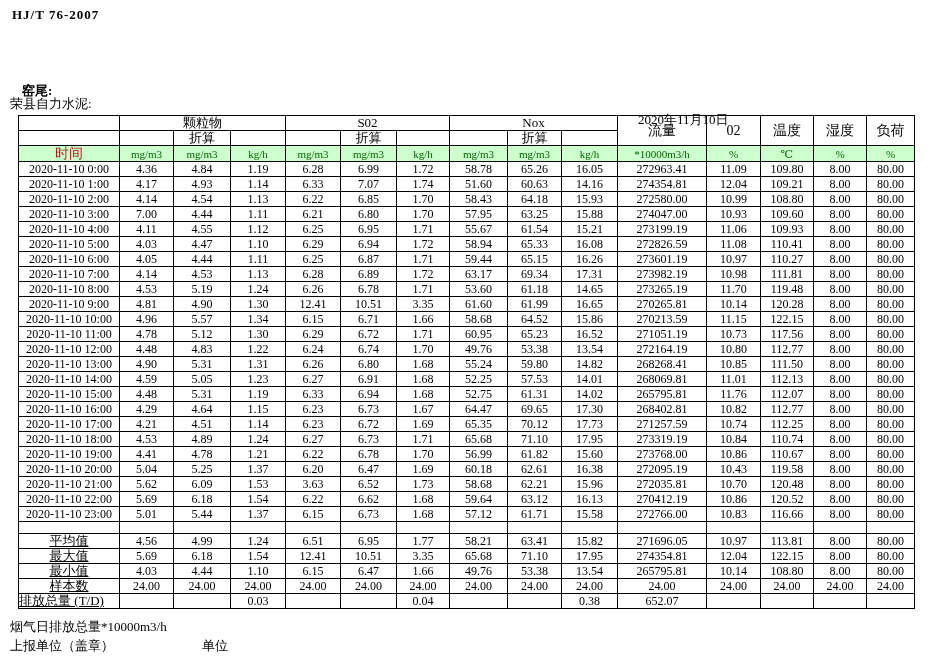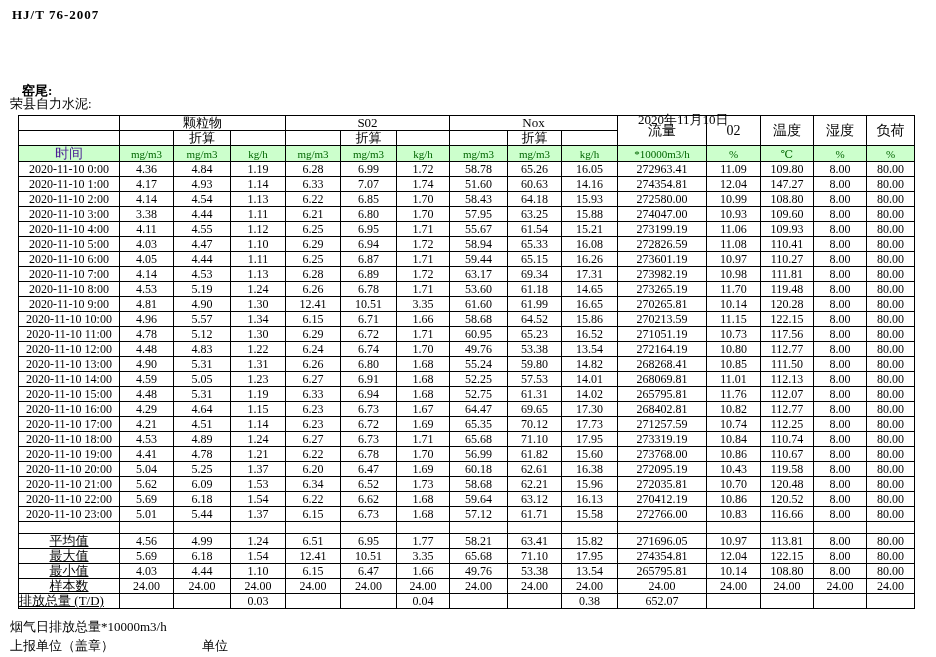--- a/index.html
+++ b/index.html
@@ -13,21 +13,21 @@
   table.report{position:absolute;left:18px;top:115px;border-collapse:collapse;table-layout:fixed;
         width:896px;font-size:12px;}
   table.report td{border:1px solid #000;height:14px;line-height:14px;padding:0;
         text-align:center;white-space:nowrap;overflow:hidden;}
   tr.h1 td{height:14px;}
   tr.h2 td{height:13px;}
   .grp{font-size:13px;}
   .big{font-size:14px;}
   tr.unit-row td{background:var(--green,#ccffcc);color:var(--unit-green,#006600);
         font-size:11px;height:15px;}
-  tr.unit-row td.time-head{color:#4c1d95;font-size:14px;}
+  tr.unit-row td.time-head{color:#b91c1c;font-size:14px;}
   tbody td.time-cell{font-size:12px;}
   tr.spacer td{height:11px;}
   tr.sum td{height:14px;}
   td.sum-val{text-align:right;padding-right:4px;}
   td.sum-label{text-align:right;padding-right:2px;font-size:13px;}
   td.sum-label span{text-decoration:underline;}
   td.total-label{text-align:left;border-left:none;overflow:visible;font-size:13px;}
   td.total-label span{position:relative;left:-14px;text-decoration:underline;white-space:nowrap;}
   .footnote{position:absolute;left:10px;top:618px;font-size:13px;}
   .report-unit{position:absolute;left:10px;top:637px;font-size:13px;}
@@ -126,21 +126,21 @@
           <td>4.93</td>
           <td>1.14</td>
           <td>6.33</td>
           <td>7.07</td>
           <td>1.74</td>
           <td>51.60</td>
           <td>60.63</td>
           <td>14.16</td>
           <td>274354.81</td>
           <td>12.04</td>
-          <td>147.27</td>
+          <td>109.21</td>
           <td>8.00</td>
           <td>80.00</td>
         </tr>
         <tr>
           <td class="time-cell">2020-11-10 2:00</td>
           <td>4.14</td>
           <td>4.54</td>
           <td>1.13</td>
           <td>6.22</td>
           <td>6.85</td>
@@ -149,21 +149,21 @@
           <td>64.18</td>
           <td>15.93</td>
           <td>272580.00</td>
           <td>10.99</td>
           <td>108.80</td>
           <td>8.00</td>
           <td>80.00</td>
         </tr>
         <tr>
           <td class="time-cell">2020-11-10 3:00</td>
-          <td>3.38</td>
+          <td>7.00</td>
           <td>4.44</td>
           <td>1.11</td>
           <td>6.21</td>
           <td>6.80</td>
           <td>1.70</td>
           <td>57.95</td>
           <td>63.25</td>
           <td>15.88</td>
           <td>274047.00</td>
           <td>10.93</td>
@@ -458,21 +458,21 @@
           <td>10.43</td>
           <td>119.58</td>
           <td>8.00</td>
           <td>80.00</td>
         </tr>
         <tr>
           <td class="time-cell">2020-11-10 21:00</td>
           <td>5.62</td>
           <td>6.09</td>
           <td>1.53</td>
-          <td>6.34</td>
+          <td>3.63</td>
           <td>6.52</td>
           <td>1.73</td>
           <td>58.68</td>
           <td>62.21</td>
           <td>15.96</td>
           <td>272035.81</td>
           <td>10.70</td>
           <td>120.48</td>
           <td>8.00</td>
           <td>80.00</td>

